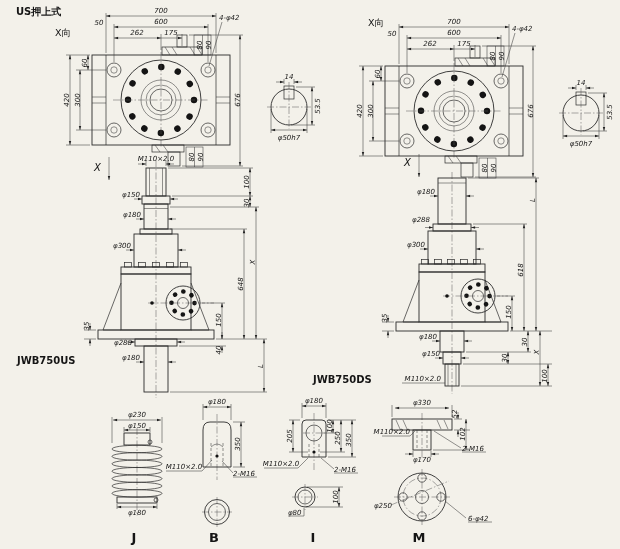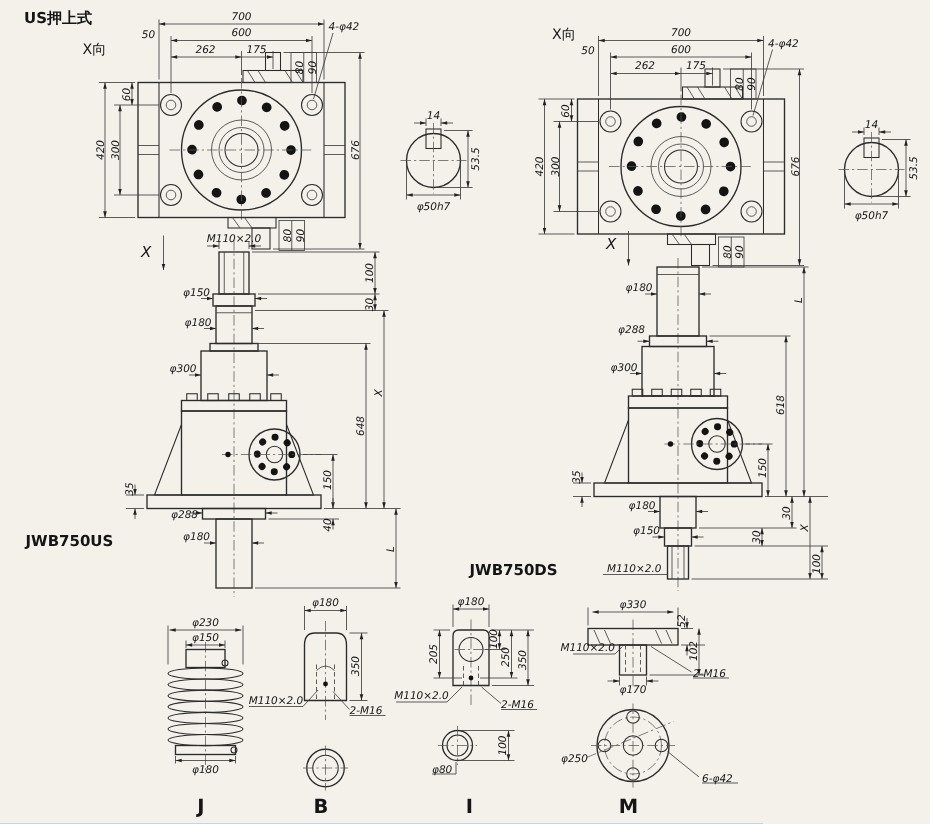--- a/index.html
+++ b/index.html
@@ -1,16 +1,16 @@
 <!DOCTYPE html>
 <html><head>
 <meta charset="utf-8">
 <style>
   html,body{margin:0;padding:0;background:#e8e6df;}
-  #page{width:620px;height:549px;background:#0ea5e9;position:relative;overflow:hidden;}
+  #page{width:620px;height:549px;background:#737373;position:relative;overflow:hidden;}
   svg{display:block;}
   .ol{fill:none;stroke:#2b2b2b;stroke-width:0.9;}
   .ol2{fill:none;stroke:#2b2b2b;stroke-width:0.7;}
   .tl{fill:none;stroke:#3a3a3a;stroke-width:0.55;}
   .cl{fill:none;stroke:#555;stroke-width:0.5;stroke-dasharray:7 2 1.5 2;}
   .dsh{fill:none;stroke:#3a3a3a;stroke-width:0.55;stroke-dasharray:3 2;}
   .b12{fill:none;stroke:#141414;stroke-width:6.4;stroke-dasharray:0.1 17.18;stroke-linecap:round;}
   .b8{fill:none;stroke:#141414;stroke-width:4.6;stroke-dasharray:0.1 8.93;stroke-linecap:round;}
   text{font-family:"DejaVu Sans",sans-serif;fill:#151515;}
   .dim{font-size:7px;font-style:italic;text-anchor:middle;}

